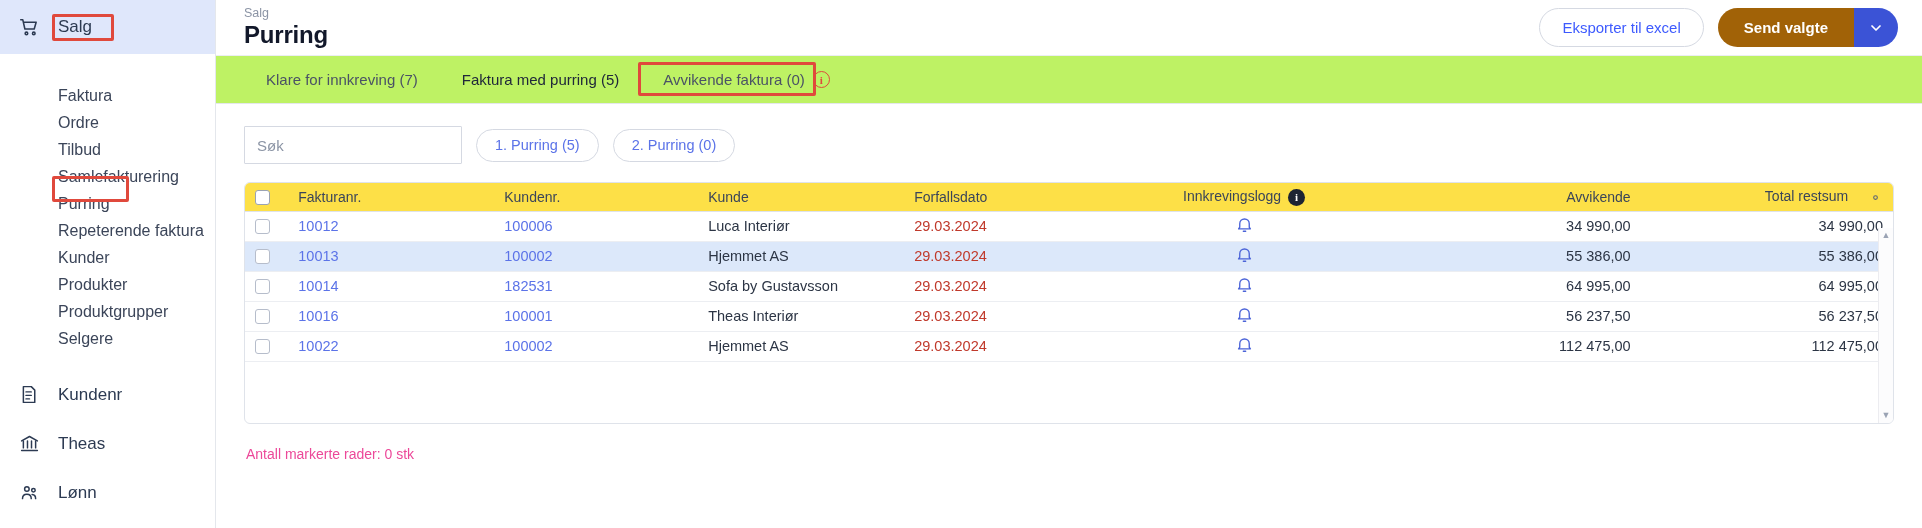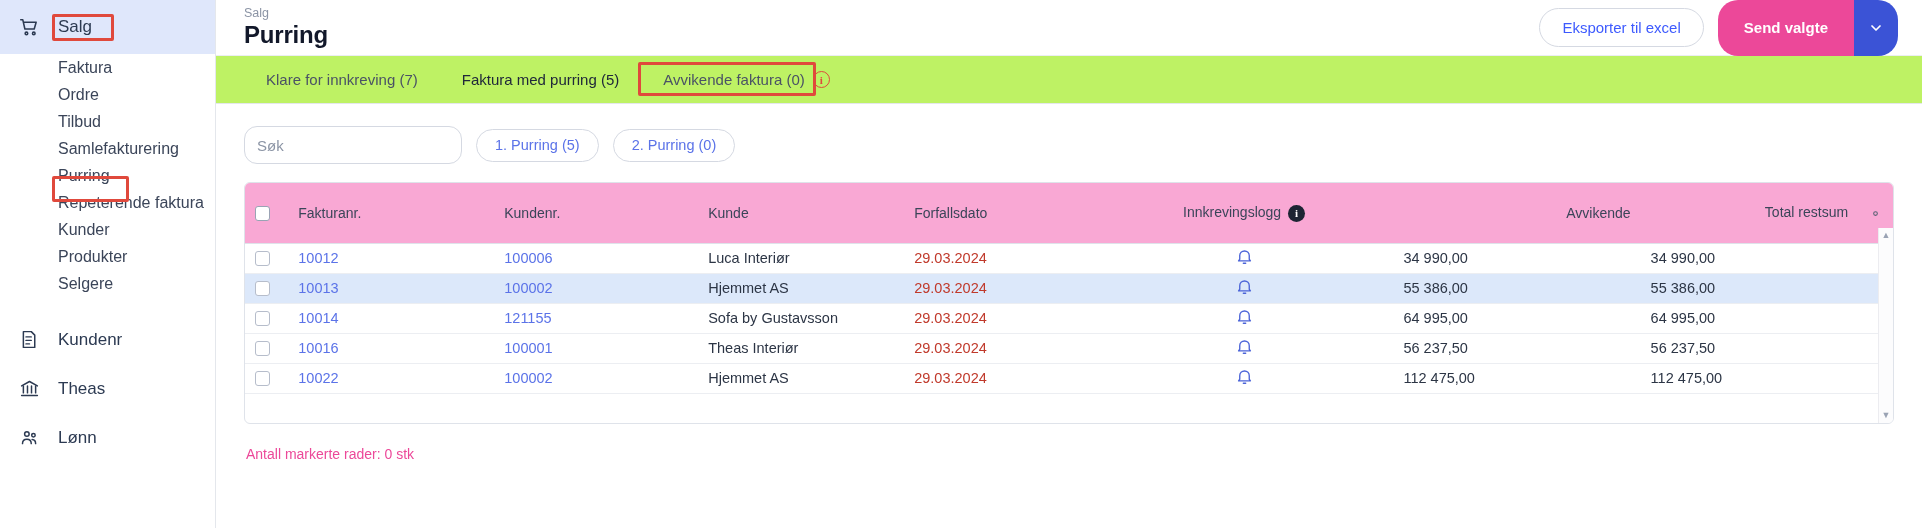--- a/index.html
+++ b/index.html
@@ -40,21 +40,21 @@
     width: 26px; height: 26px;
     display: flex; align-items: center; justify-content: center;
     color: #2c3a52;
     margin-right: 16px;
   }
   .sidebar-section-head .sec-label {
     font-size: 17px;
     color: #2c3a52;
   }
   .sidebar-sub {
-    padding-top: 0;
+    padding-top: 28px;
   }
   .sub-item {
     height: 27px;
     display: flex;
     align-items: center;
     padding-left: 58px;
     font-size: 16px;
     color: #3b4559;
     position: relative;
     cursor: pointer;
@@ -117,23 +117,23 @@
     border-radius: 20px;
     background: #fff;
     color: #3d5afe;
     font-size: 15px;
     font-family: "Liberation Sans", sans-serif;
     cursor: pointer;
     display: flex; align-items: center;
   }
   .split-btn { display: flex; align-items: stretch; border-radius: 20px; overflow: hidden; }
   .btn-primary {
-    height: 56px;
+    height: 39px;
     padding: 0 26px;
-    background: #ec4899;
+    background: #a16207;
     color: #fff;
     font-size: 15px;
     font-weight: bold;
     border: none;
     font-family: "Liberation Sans", sans-serif;
     cursor: pointer;
     display: flex; align-items: center;
   }
   .btn-primary-caret {
     width: 44px;
@@ -197,21 +197,21 @@
     align-items: center;
     gap: 14px;
     margin-bottom: 18px;
   }
   .search-wrap {
     display: flex;
     align-items: stretch;
     width: 218px;
     height: 38px;
     border: 1px solid #d5d9e2;
-    border-radius: 13px;
+    border-radius: 1px;
     overflow: hidden;
     background: #fff;
   }
   .search-input {
     flex: 1;
     border: none;
     outline: none;
     padding: 0 12px;
     font-size: 15px;
     color: #3b4559;
@@ -237,41 +237,41 @@
     border: 1px solid #dfe3ea;
     border-radius: 6px;
     overflow: hidden;
     background: #fff;
     display: flex;
     flex-direction: column;
     height: 242px;
     position: relative;
   }
   table { border-collapse: collapse; width: 100%; table-layout: fixed; }
-  thead tr { background: #f9a8d4; height: 60px; }
+  thead tr { background: #fde047; height: 28px; }
   thead th {
     font-size: 14px;
     font-weight: normal;
     color: #3b4559;
     text-align: left;
     padding: 0 10px;
     border-bottom: 1px solid #dfe3ea;
     white-space: nowrap;
   }
   thead th.num { text-align: right; }
   thead th.ctr { text-align: center; }
   tbody tr { height: 30px; border-bottom: 1px solid #eceef2; }
   tbody tr.hl { background: #dce8fa; }
   tbody td {
     font-size: 14.5px;
     color: #2c3545;
     padding: 0 10px;
     white-space: nowrap;
   }
-  td.num { text-align: left; }
+  td.num { text-align: right; }
   td.ctr { text-align: center; }
   .link { color: #5b73e8; cursor: pointer; }
   .date-late { color: #c0392b; }
   .col-chk { width: 42px; }
   .col-fakt { width: 200px; }
   .col-kundenr { width: 198px; }
   .col-kunde { width: 200px; }
   .col-forfall { width: 185px; }
   .col-logg { width: 290px; }
   .col-sum { width: 240px; }
@@ -358,20 +358,23 @@
           <span>Purring</span>
         </div>
       <div class="sub-item">
           <span>Repeterende faktura</span>
         </div>
       <div class="sub-item">
           <span>Kunder</span>
         </div>
       <div class="sub-item">
           <span>Produkter</span>
+        </div>
+      <div class="sub-item">
+          <span>Produktgrupper</span>
         </div>
       <div class="sub-item">
           <span>Selgere</span>
         </div>
     </nav>
 
     <div class="sidebar-bottom">
       <div class="nav-item">
         <span class="nav-icon">
           <svg width="21" height="21" viewBox="0 0 24 24" fill="none" stroke="currentColor" stroke-width="1.7" stroke-linecap="round" stroke-linejoin="round">
@@ -520,21 +523,21 @@
                       <path d="M10.5 20.5h3"></path>
                     </svg>
                 </span>
               </td>
               <td class="num">55 386,00</td>
               <td class="num">55 386,00</td>
             </tr>
             <tr>
               <td><span class="chk"></span></td>
               <td><span class="link">10014</span></td>
-              <td><span class="link">121155</span></td>
+              <td><span class="link">182531</span></td>
               <td>Sofa by Gustavsson</td>
               <td><span class="date-late">29.03.2024</span></td>
               <td class="ctr">
                 <span class="bell">
                   <svg width="19" height="19" viewBox="0 0 24 24" fill="none" stroke="currentColor" stroke-width="1.7" stroke-linecap="round" stroke-linejoin="round">
                       <path d="M18 15.5V11a6 6 0 1 0-12 0v4.5L4.5 17.5h15z"></path>
                       <path d="M10.5 20.5h3"></path>
                     </svg>
                 </span>
               </td>

